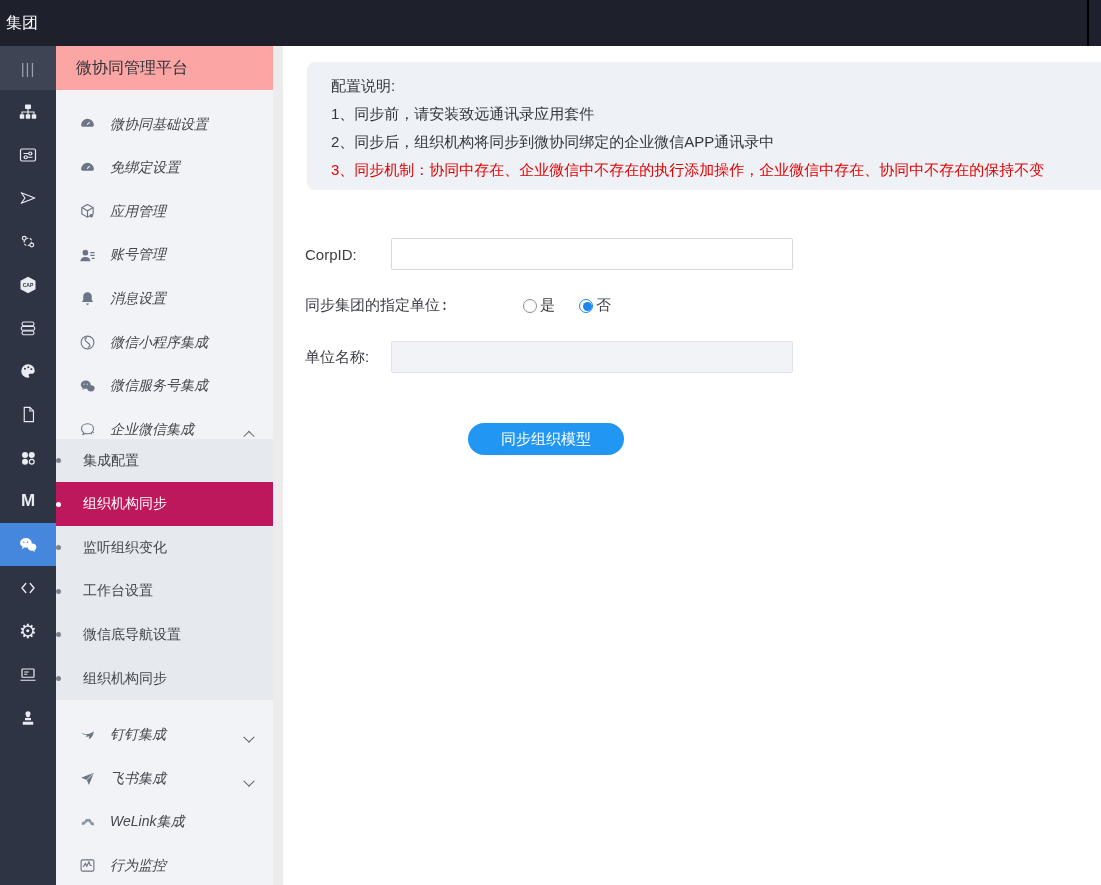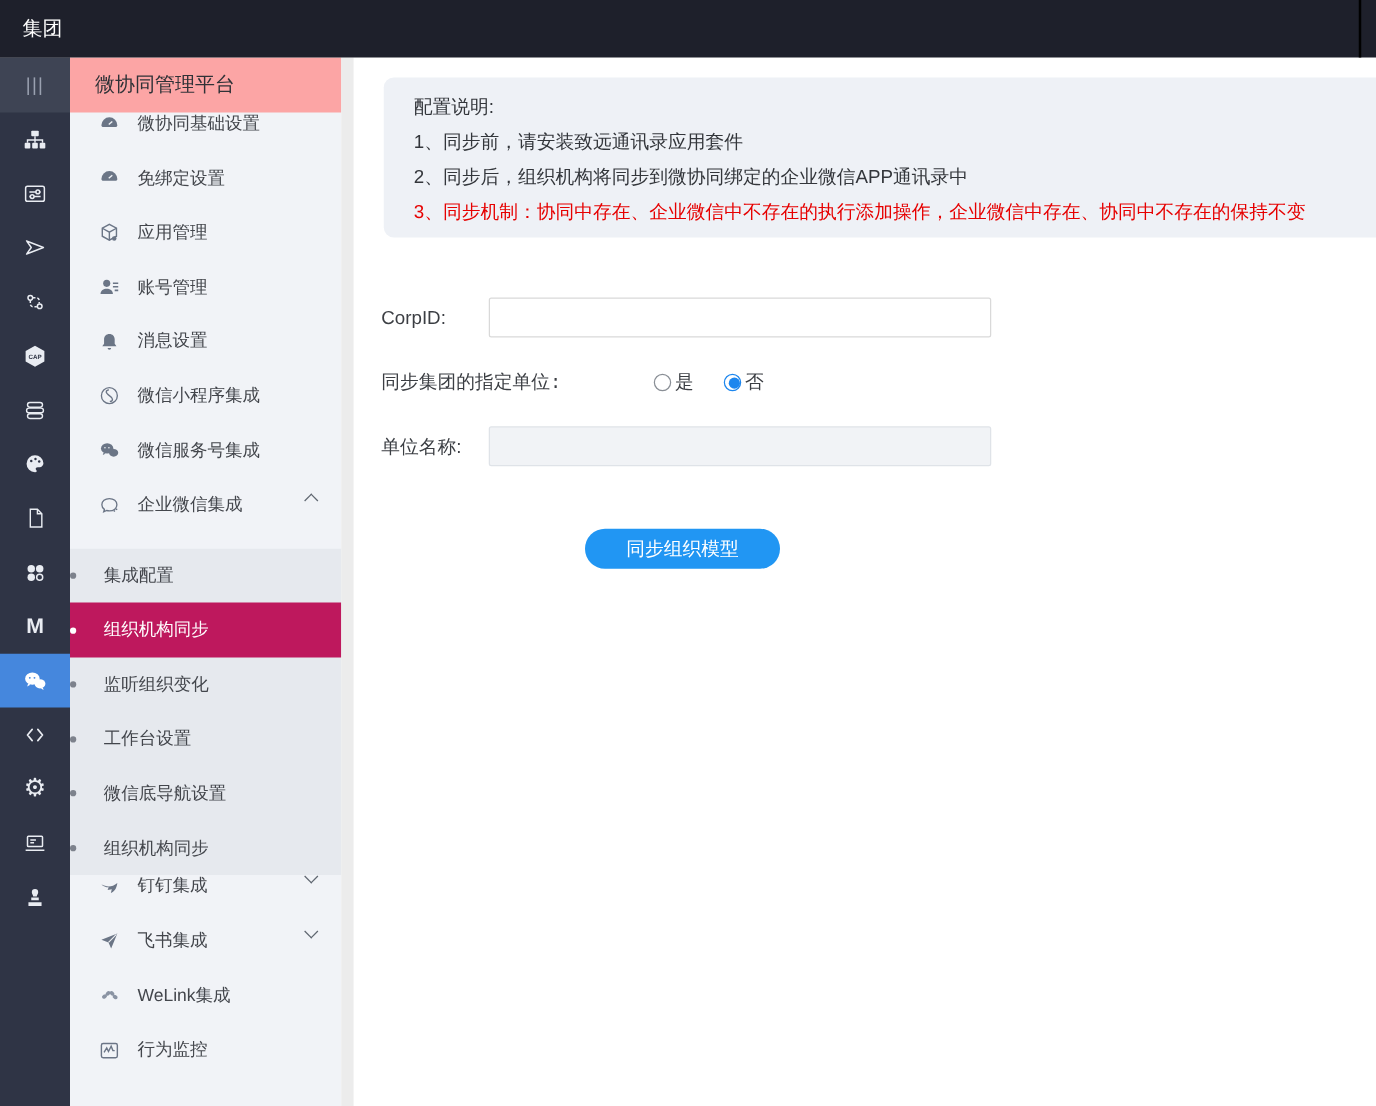--- a/index.html
+++ b/index.html
@@ -1,43 +1,43 @@
 <!DOCTYPE html>
 <html><head>
 <meta charset="utf-8">
 <style>
   * { margin:0; padding:0; box-sizing:border-box; }
   html,body { width:1101px; height:885px; overflow:hidden;
     font-family:"Liberation Sans","DejaVu Sans",sans-serif; background:#fff; }
 
   
   .topbar { height:46px; background:#1e202b; color:#fff; display:flex;
-    align-items:center; padding-left:18px; font-size:16px; position:relative; }
+    align-items:center; padding-left:6px; font-size:16px; position:relative; }
   .topbar-divider { position:absolute; left:1087px; top:0; width:2px; height:46px; background:#000; }
 
   
   .app { display:flex; height:839px; }
 
   
   .rail { width:56px; background:#2f3445; display:flex; flex-direction:column; flex:none; }
   .rail-cell { height:43.3px; display:flex; align-items:center; justify-content:center;
     color:#e9ecf2; cursor:pointer; flex:none; }
   .rail-cell:first-child { height:44px; background:#3e4454; color:#9aa1b0; }
   .rail-cell.active { background:#4587dd; }
   .rail-cell svg { display:block; }
   .bars { font-size:15px; letter-spacing:1px; color:#9aa1b0; }
   .m-letter { font-size:17px; font-weight:bold; color:#e9ecf2; }
   .gear-glyph { font-size:20px; line-height:1; }
 
   
   .sidebar { width:217px; background:#f1f3f7; flex:none; display:flex; flex-direction:column; }
   .sidebar-header { height:44px; background:#fca5a5; display:flex; align-items:center;
     padding-left:20px; font-size:16px; color:#2f3237; flex:none; }
-  .menu-item { height:43.6px; display:flex; align-items:flex-start; padding:0 20px 0 22px;
-    font-size:14px; color:#43464c; cursor:pointer; flex:none; }
+  .menu-item { height:43.6px; display:flex; align-items:flex-end; padding:0 20px 0 22px;
+    font-size:14px; color:#43464c; cursor:pointer; flex:none;font-style:italic; }
   .mi-icon { width:18px; height:18px; margin-right:14px; color:#6b7586; flex:none;
     display:flex; align-items:center; justify-content:center; }
   .chev { margin-left:auto; width:8px; height:8px; border-right:1.5px solid #5f6670;
     border-bottom:1.5px solid #5f6670; flex:none; }
   .chev.up   { transform:rotate(-135deg) translate(-1px,-1px); }
   .chev.down { transform:rotate(45deg) translate(-2px,-2px); }
   .submenu { background:#e6e9ee; }
   .sub-item { height:43.6px; display:flex; align-items:center; 
     font-size:14px; color:#43464c; cursor:pointer; }
   .bullet { width:5px; height:5px; border-radius:50%; background:#7d828c; margin-right:22px; flex:none; }

